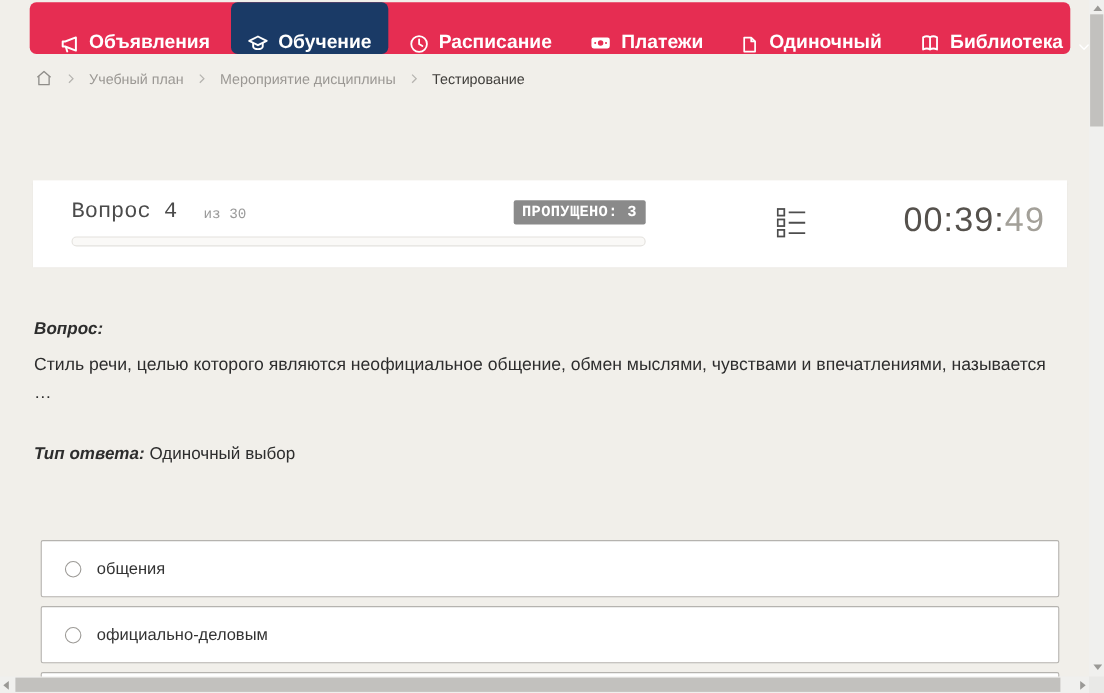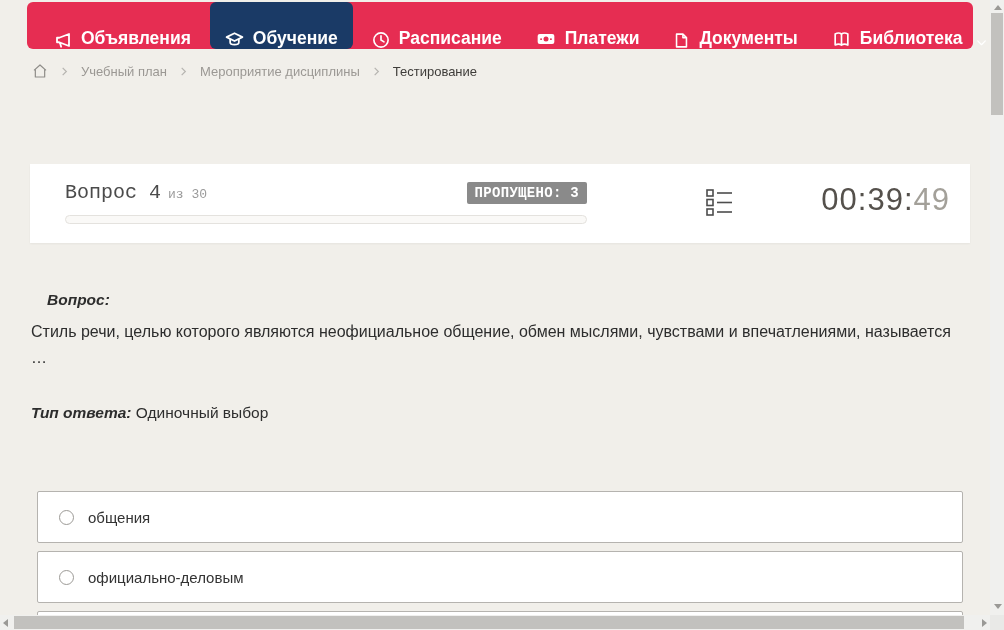--- a/index.html
+++ b/index.html
@@ -28,35 +28,35 @@
   
   .page-title { position:absolute; left:0; top:112px; width:1004px; text-align:center;
                 font-size:25px; font-weight:bold; color:#e62d52; letter-spacing:-.2px; }
 
   
   .qcard { position:absolute; left:30px; top:164px; width:940px; height:79px; background:#fff;
            box-shadow:0 1px 2px rgba(0,0,0,.05); display:flex; align-items:center; }
   .qcard-left { position:absolute; left:35px; top:17px; width:522px;font-family:Liberation Mono, monospace; }
   .qrow { display:flex; align-items:center; }
   .q-number { font-size:20px; color:#4b4b4b; }
-  .q-total { font-size:13px; color:#9b9b9b; margin-left:7px; position:relative; top:2px; }
+  .q-total { font-size:13px; color:#9b9b9b; margin-left:24px; position:relative; top:2px; }
   .q-badge { margin-left:auto; background:#8a8a8a; color:#fff; font-size:14px; font-weight:bold;
              padding:3px 8px; border-radius:2px; letter-spacing:.3px; cursor:default; }
   .q-progress { margin-top:11px; width:522px; height:9px; background:#faf9f7;
                 border:1px solid #e4e2de; border-radius:5px; overflow:hidden; }
   .q-progress-fill { height:100%; width:0%; background:#e62d52; border-radius:5px; }
   .q-list-btn { position:absolute; left:674px; top:22px; width:30px; height:32px; cursor:pointer;
                 display:flex; align-items:center; justify-content:center; }
   .q-timer { position:absolute; right:20px; top:18px; font-size:31px; font-weight:300;
              color:#55514c; letter-spacing:1px; }
   .q-timer .secs { color:#a3a099; }
 
   
   .qbody { position:absolute; left:31px; top:291px; width:940px; color:#2d2d2d; }
-  .q-label { font-size:15.5px; font-weight:bold; font-style:italic; margin-bottom:10px;margin-left:16px; }
+  .q-label { font-size:15.5px; font-weight:bold; font-style:italic; margin-bottom:10px; }
   .q-text { font-size:16px; line-height:26px; }
   .q-type { position:absolute; left:31px; top:404px; font-size:15.5px; color:#2d2d2d; }
   .q-type b { font-style:italic; }
 
   
   .answers { position:absolute; left:37px; top:491px; width:926px; }
   .answer { position:relative; width:926px; height:52px; background:#fff;
             border:1px solid #b5b3af; border-radius:2px; margin-bottom:8px;
             display:flex; align-items:center; cursor:pointer; }
   .answer .radio { width:15px; height:15px; border:1px solid #9c9a96; border-radius:50%;
@@ -120,21 +120,21 @@
       </span>
       <span>Платежи</span>
     </a>
     <a class="nav-item">
       <span>
         <svg width="17" height="17" viewBox="0 0 24 24" fill="none" stroke="#fff" stroke-width="2.2" stroke-linejoin="round">
           <path d="M5 3 h9 l5 5 v13 H5 z"></path>
             <path d="M14 3 v5 h5"></path>
         </svg>
       </span>
-      <span>Документы</span>
+      <span>Одиночный</span>
     </a>
     <a class="nav-item">
       <span>
         <svg width="19" height="19" viewBox="0 0 24 24" fill="none" stroke="#fff" stroke-width="2.1" stroke-linejoin="round">
           <path d="M12 5 C10 3.6 6.5 3.6 4 5 v14 c2.5-1.4 6-1.4 8 0 2-1.4 5.5-1.4 8 0 V5 c-2.5-1.4-6-1.4-8 0 z"></path>
           <path d="M12 5 v14"></path>
         </svg>
       </span>
       <span>Библиотека</span>
       <span class="chev">

